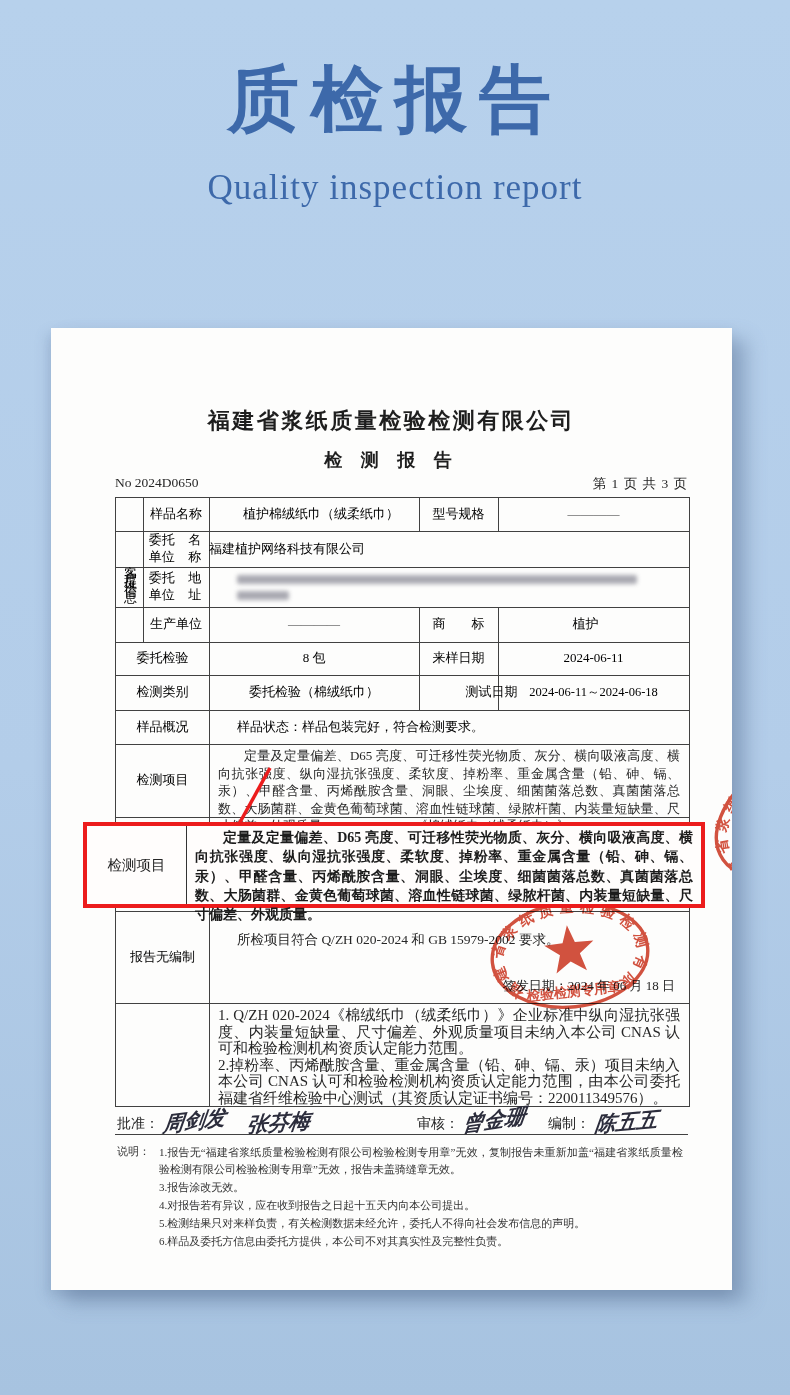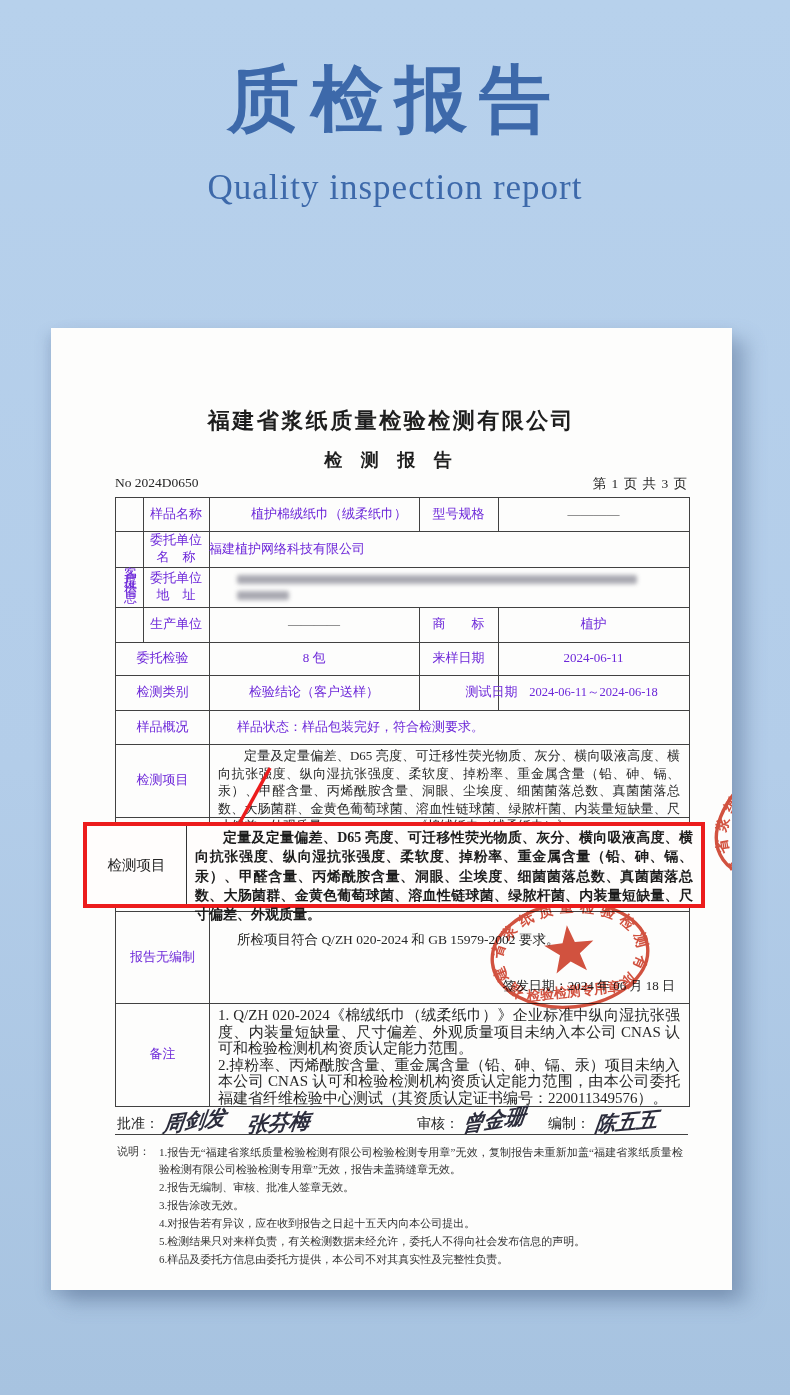--- a/index.html
+++ b/index.html
@@ -20,23 +20,23 @@
       font-size:22px;font-weight:700;letter-spacing:2.5px;color:#1e1e1e;}
   .doctitle{position:absolute;left:0;top:120px;width:681px;text-align:center;
       font-size:18px;font-weight:700;letter-spacing:7px;color:#1e1e1e;}
   .meta-no{position:absolute;left:64px;top:147px;font-size:13.5px;}
   .meta-page{position:absolute;right:44px;top:147px;font-size:13.5px;letter-spacing:1px;}
   
   .tbl{position:absolute;left:64px;top:169px;width:573px;height:608px;border:1.6px solid #414141;}
   .hl{position:absolute;left:0;height:0;border-top:1.5px solid #414141;}
   .vl{position:absolute;top:0;width:0;border-left:1.5px solid #414141;}
   .cell{position:absolute;display:flex;align-items:center;justify-content:center;
-      text-align:center;font-size:13px;line-height:1.3;color:#6d28d9;}
+      text-align:center;font-size:13px;line-height:1.3;color:#000000;}
   .cell.left{justify-content:flex-start;text-align:left;}
-  .two-line{flex-direction:column;}
+  .two-line{flex-direction:row;}
   .vert{writing-mode:vertical-rl;text-orientation:upright;letter-spacing:5px;font-size:13px;}
   .para{display:block;text-align:justify;padding:3px 9px 0 9px;font-size:13px;line-height:17.6px;}
   .indent{text-indent:2em;}
   .blur-wrap{display:flex;flex-direction:column;gap:7px;padding-left:28px;width:100%;}
   .blur-bar{height:9px;background:#8e8e99;border-radius:2px;filter:blur(2px);opacity:.75;}
   
   .hbox{position:absolute;left:32px;top:494px;width:614px;height:78px;background:#fffdfc;
       border:4.5px solid #ec1c1c;z-index:6;display:flex;}
   .hbox-label{width:99px;flex:0 0 99px;display:flex;align-items:center;justify-content:center;
       font-size:14.5px;border-right:1.6px solid #333;}
@@ -88,21 +88,21 @@
       <div class="vl" style="left:27px;height:144px;"></div>
       <div class="vl" style="left:93px;height:608px;"></div>
       <div class="vl" style="left:303px;height:33px;"></div>
       <div class="vl" style="left:303px;top:109px;height:103px;"></div>
       <div class="vl" style="left:382px;height:33px;"></div>
       <div class="vl" style="left:382px;top:109px;height:103px;"></div>
 
       <div class="cell vert" style="left:0;top:0;width:27px;height:144px;">客户提供信息</div>
 
       <div class="cell" style="left:27px;top:0;width:66px;height:33px;">样品名称</div>
-      <div class="cell" style="left:108px;top:0;width:210px;height:33px;">植护棉绒纸巾（绒柔纸巾）</div>
+      <div class="cell" style="left:100px;top:0;width:210px;height:33px;">植护棉绒纸巾（绒柔纸巾）</div>
       <div class="cell" style="left:303px;top:0;width:79px;height:33px;">型号规格</div>
       <div class="cell" style="left:382px;top:0;width:191px;height:33px;color:#555;">————</div>
 
       <div class="cell two-line" style="left:27px;top:33px;width:66px;height:36px;">
         <div>委托单位</div>
         <div>名　称</div>
       </div>
       <div class="cell left" style="left:93px;top:33px;width:480px;height:36px;">
         <span style="">福建植护网络科技有限公司</span>
       </div>
@@ -114,29 +114,29 @@
       <div class="cell left" style="left:93px;top:69px;width:480px;height:40px;">
         <div class="blur-wrap">
           <div class="blur-bar" style="width:400px;"></div>
           <div class="blur-bar" style="width:52px;"></div>
         </div>
       </div>
 
       <div class="cell" style="left:27px;top:109px;width:66px;height:35px;">生产单位</div>
       <div class="cell" style="left:93px;top:109px;width:210px;height:35px;color:#555;">————</div>
       <div class="cell" style="left:303px;top:109px;width:79px;height:35px;">商　　标</div>
-      <div class="cell" style="left:382px;top:109px;width:191px;height:35px;">植护</div>
+      <div class="cell" style="left:374px;top:109px;width:191px;height:35px;">植护</div>
 
       <div class="cell" style="left:0;top:144px;width:93px;height:33px;">委托检验</div>
       <div class="cell" style="left:93px;top:144px;width:210px;height:33px;">8 包</div>
       <div class="cell" style="left:303px;top:144px;width:79px;height:33px;">来样日期</div>
       <div class="cell" style="left:382px;top:144px;width:191px;height:33px;">2024-06-11</div>
 
       <div class="cell" style="left:0;top:177px;width:93px;height:35px;">检测类别</div>
-      <div class="cell" style="left:93px;top:177px;width:210px;height:35px;">检验结论（客户送样）</div>
+      <div class="cell" style="left:93px;top:177px;width:210px;height:35px;">委托检验（棉绒纸巾）</div>
       <div class="cell" style="left:303px;top:177px;width:79px;height:35px;padding-left:33px;">测试日期</div>
       <div class="cell" style="left:382px;top:177px;width:191px;height:35px;font-size:12.5px;">2024-06-11～2024-06-18</div>
 
       <div class="cell" style="left:0;top:212px;width:93px;height:34px;">样品概况</div>
       <div class="cell left" style="left:93px;top:212px;width:480px;height:34px;">
         <span style="padding-left:28px;">样品状态：样品包装完好，符合检测要求。</span>
       </div>
 
       <div class="cell" style="left:0;top:246px;width:93px;height:73px;">检测项目</div>
       <div class="para indent" style="position:absolute;left:93px;top:246px;width:462px;height:70px;">定量及定量偏差、D65 亮度、可迁移性荧光物质、灰分、横向吸液高度、横向抗张强度、纵向湿抗张强度、柔软度、掉粉率、重金属含量（铅、砷、镉、汞）、甲醛含量、丙烯酰胺含量、洞眼、尘埃度、细菌菌落总数、真菌菌落总数、大肠菌群、金黄色葡萄球菌、溶血性链球菌、绿脓杆菌、内装量短缺量、尺寸偏差、外观质量。</div>
@@ -144,21 +144,20 @@
       <div class="basis-sliver" style="left:93px;top:319px;width:480px;height:8px;text-align:center;font-size:13px;">
         <span>Q/ZH 020-2024 《棉绒纸巾（绒柔纸巾）》</span>
       </div>
 
       <div class="cell" style="left:0;top:413px;width:93px;height:92px;">报告无编制</div>
       <div style="position:absolute;left:93px;top:413px;width:480px;height:92px;">
         <div style="padding:20px 0 0 28px;font-size:13.5px;">所检项目符合 Q/ZH 020-2024 和 GB 15979-2002 要求。</div>
         <div style="position:absolute;right:14px;bottom:8px;font-size:13px;">签发日期：2024 年 06 月 18 日</div>
       </div>
 
-      <div class="cell" style="left:0;top:505px;width:93px;height:103px;">备注</div>
       <div style="position:absolute;left:93px;top:505px;width:462px;height:100px;padding:4px 9px 0 9px;font-size:15px;line-height:16.6px;text-align:justify;">
         <div>1. Q/ZH 020-2024《棉绒纸巾（绒柔纸巾）》企业标准中纵向湿抗张强度、内装量短缺量、尺寸偏差、外观质量项目未纳入本公司 CNAS 认可和检验检测机构资质认定能力范围。</div>
         <div>2.掉粉率、丙烯酰胺含量、重金属含量（铅、砷、镉、汞）项目未纳入本公司 CNAS 认可和检验检测机构资质认定能力范围，由本公司委托福建省纤维检验中心测试（其资质认定证书编号：220011349576）。</div>
       </div>
     </div>
 
     <svg class="stamp" style="left:424px;top:557px;transform:rotate(-6deg);" width="190" height="140" viewBox="0 0 190 140">
       <defs>
         <path id="ring1" d="M 46.9 100.4 A 68 43 0 1 1 143.1 100.4" fill="none"></path>
       </defs>
@@ -197,21 +196,20 @@
       <span class="sig-label" style="left:366px;top:8px;">审核：</span>
       <span class="sig" style="left:412px;top:-1px;transform:rotate(-8deg) skewX(-16deg);">曾金珊</span>
       <span class="sig-label" style="left:497px;top:8px;">编制：</span>
       <span class="sig" style="left:544px;top:1px;transform:rotate(-5deg) skewX(-12deg);">陈五五</span>
     </div>
     <div class="sig-underline"></div>
 
     <div class="notes-label">说明：</div>
     <div class="notes">
       <div>1.报告无“福建省浆纸质量检验检测有限公司检验检测专用章”无效，复制报告未重新加盖“福建省浆纸质量检验检测有限公司检验检测专用章”无效，报告未盖骑缝章无效。</div>
-      <div>2.报告无编制、审核、批准人签章无效。</div>
       <div>3.报告涂改无效。</div>
       <div>4.对报告若有异议，应在收到报告之日起十五天内向本公司提出。</div>
       <div>5.检测结果只对来样负责，有关检测数据未经允许，委托人不得向社会发布信息的声明。</div>
       <div>6.样品及委托方信息由委托方提供，本公司不对其真实性及完整性负责。</div>
     </div>
 
   </div>
 </div>
 
 </body></html>

